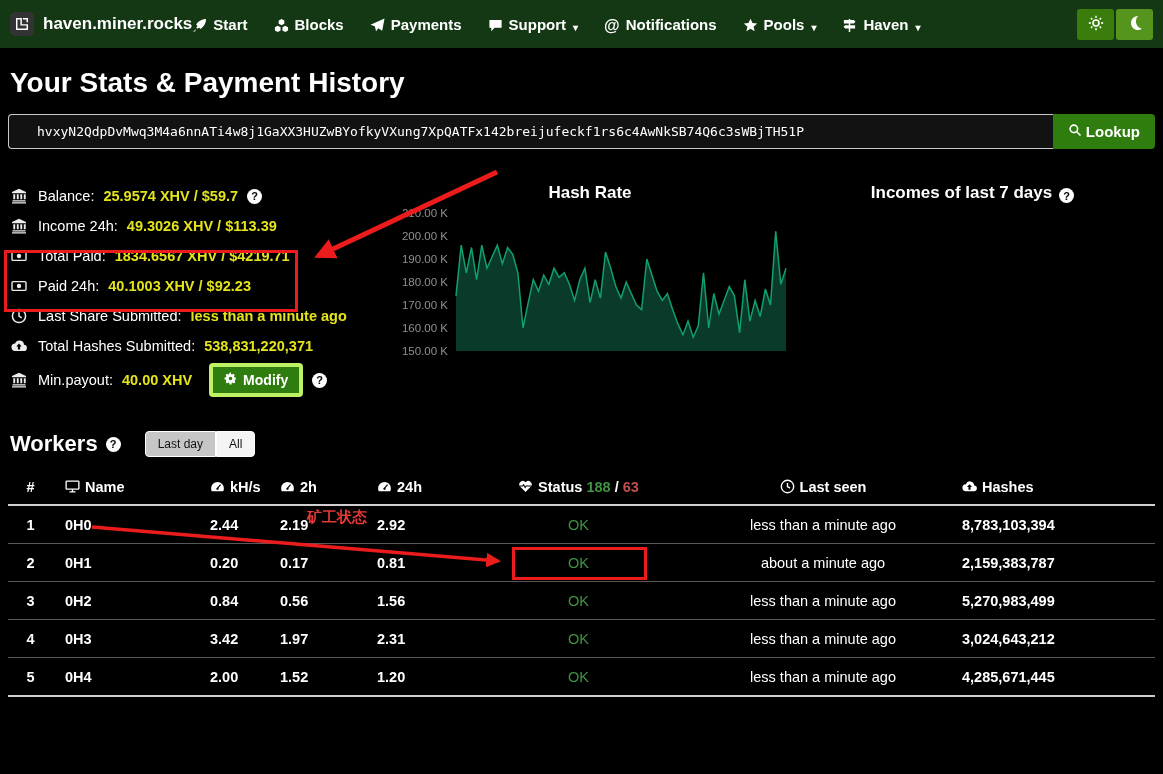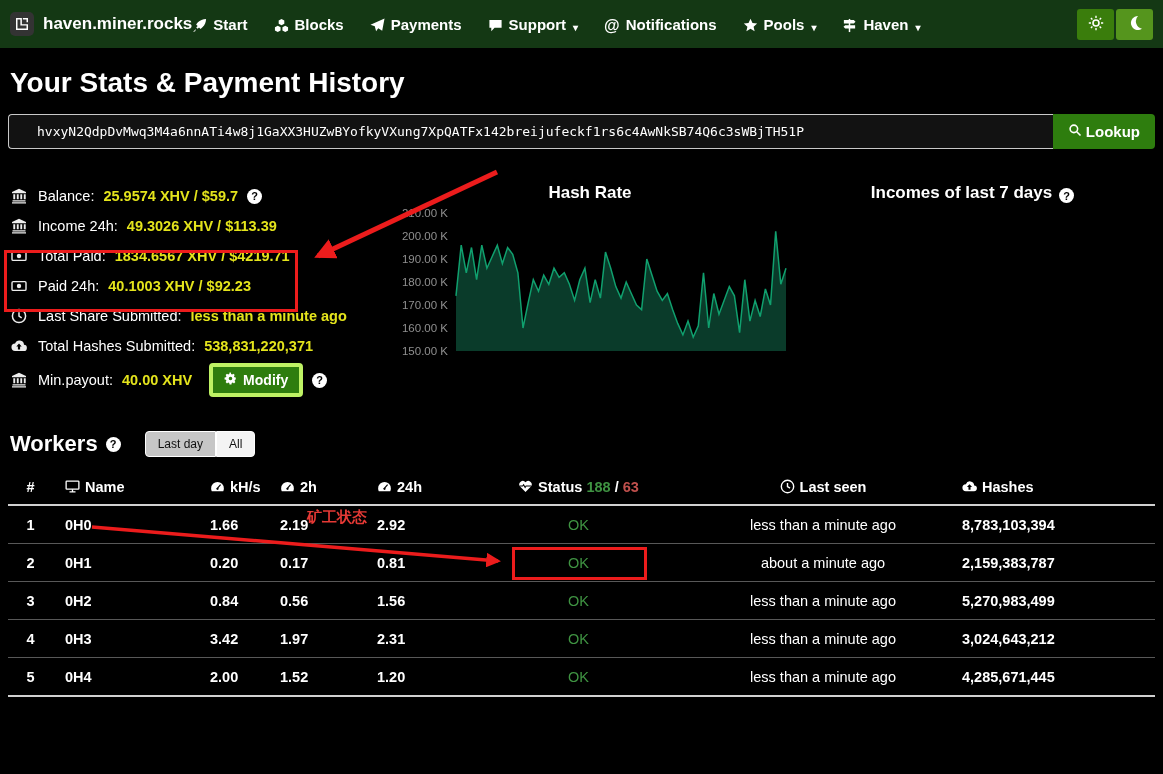--- a/index.html
+++ b/index.html
@@ -333,21 +333,21 @@
         <th class="ar"><span class="hic"><svg viewBox="0 0 16 16">
               <path fill="currentColor" d="M13 6.8a4.6 4.6 0 0 0-8.9-1.3A3.7 3.7 0 0 0 4.3 13h8.2a2.9 2.9 0 0 0 .5-6.2z"></path>
               <path fill="#000" d="M8 5.5 10.7 8.4H9.1v3H6.9v-3H5.3z"></path>
             </svg></span><span>Hashes</span></th>
       </tr>
     </thead>
   <tbody id="workers-tbody">
       <tr>
         <td class="ac b">1</td>
         <td class="al b">0H0</td>
-        <td class="ar b">1.66</td>
+        <td class="ar b">2.44</td>
         <td class="ar b">2.19</td>
         <td class="ar b">2.92</td>
         <td class="ac st-ok">OK</td>
         <td class="ac">less than a minute ago</td>
         <td class="ar b">8,783,103,394</td>
       </tr>
       <tr>
         <td class="ac b">2</td>
         <td class="al b">0H1</td>
         <td class="ar b">0.20</td>

